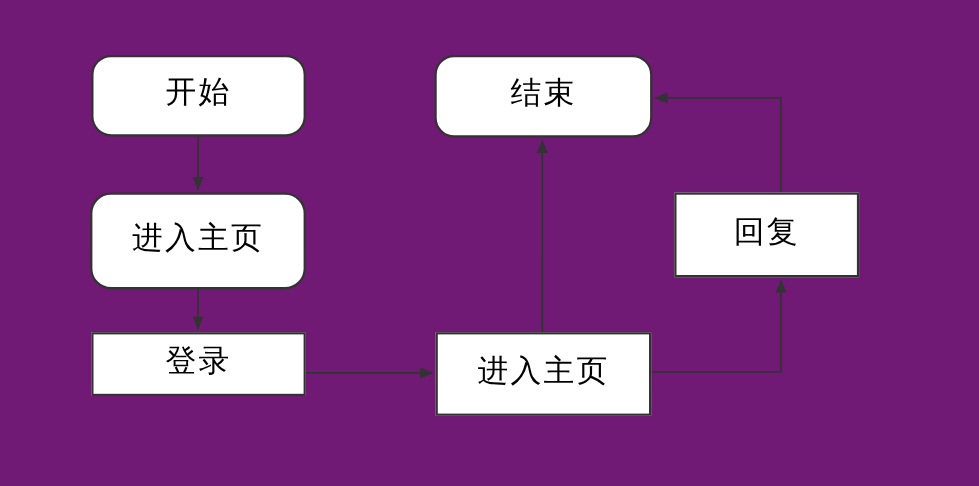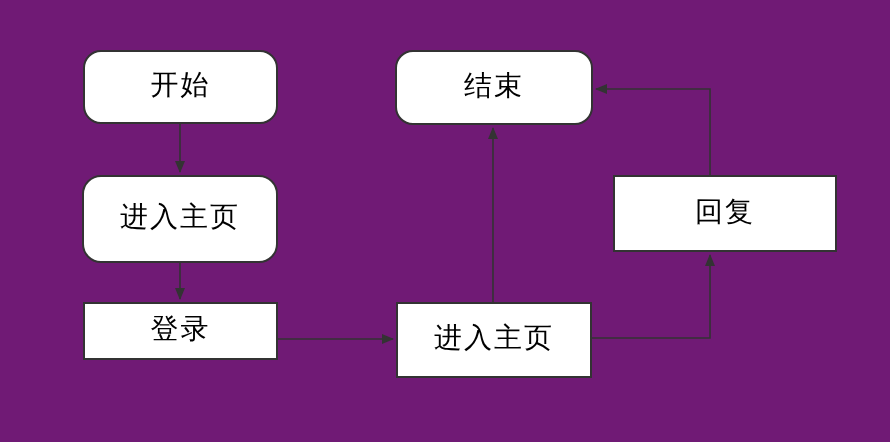--- a/index.html
+++ b/index.html
@@ -65,16 +65,16 @@
     </div>
     <div class="node" style="left: 83px; top: 302px; width: 195px; height: 58px; border-color: rgb(51, 51, 51); color: rgb(0, 0, 0);">
       <span>登录</span>
     </div>
     <div class="node" style="left: 396px; top: 302px; width: 196px; height: 76px; border-color: rgb(51, 51, 51); color: rgb(0, 0, 0);">
       <span>进入主页</span>
     </div>
     <div class="node rounded" style="left: 395px; top: 50px; width: 198px; height: 75px; border-color: rgb(51, 51, 51); color: rgb(0, 0, 0);">
       <span>结束</span>
     </div>
-    <div class="node" style="left: 613px; top: 175px; width: 224px; height: 77px; border-color: rgb(51, 51, 51); color: rgb(0, 0, 0);">
+    <div class="node" style="left: 613px; top: 175px; width: 168px; height: 77px; border-color: rgb(51, 51, 51); color: rgb(0, 0, 0);">
       <span>回复</span>
     </div>
   </div>
 
 </body></html>

